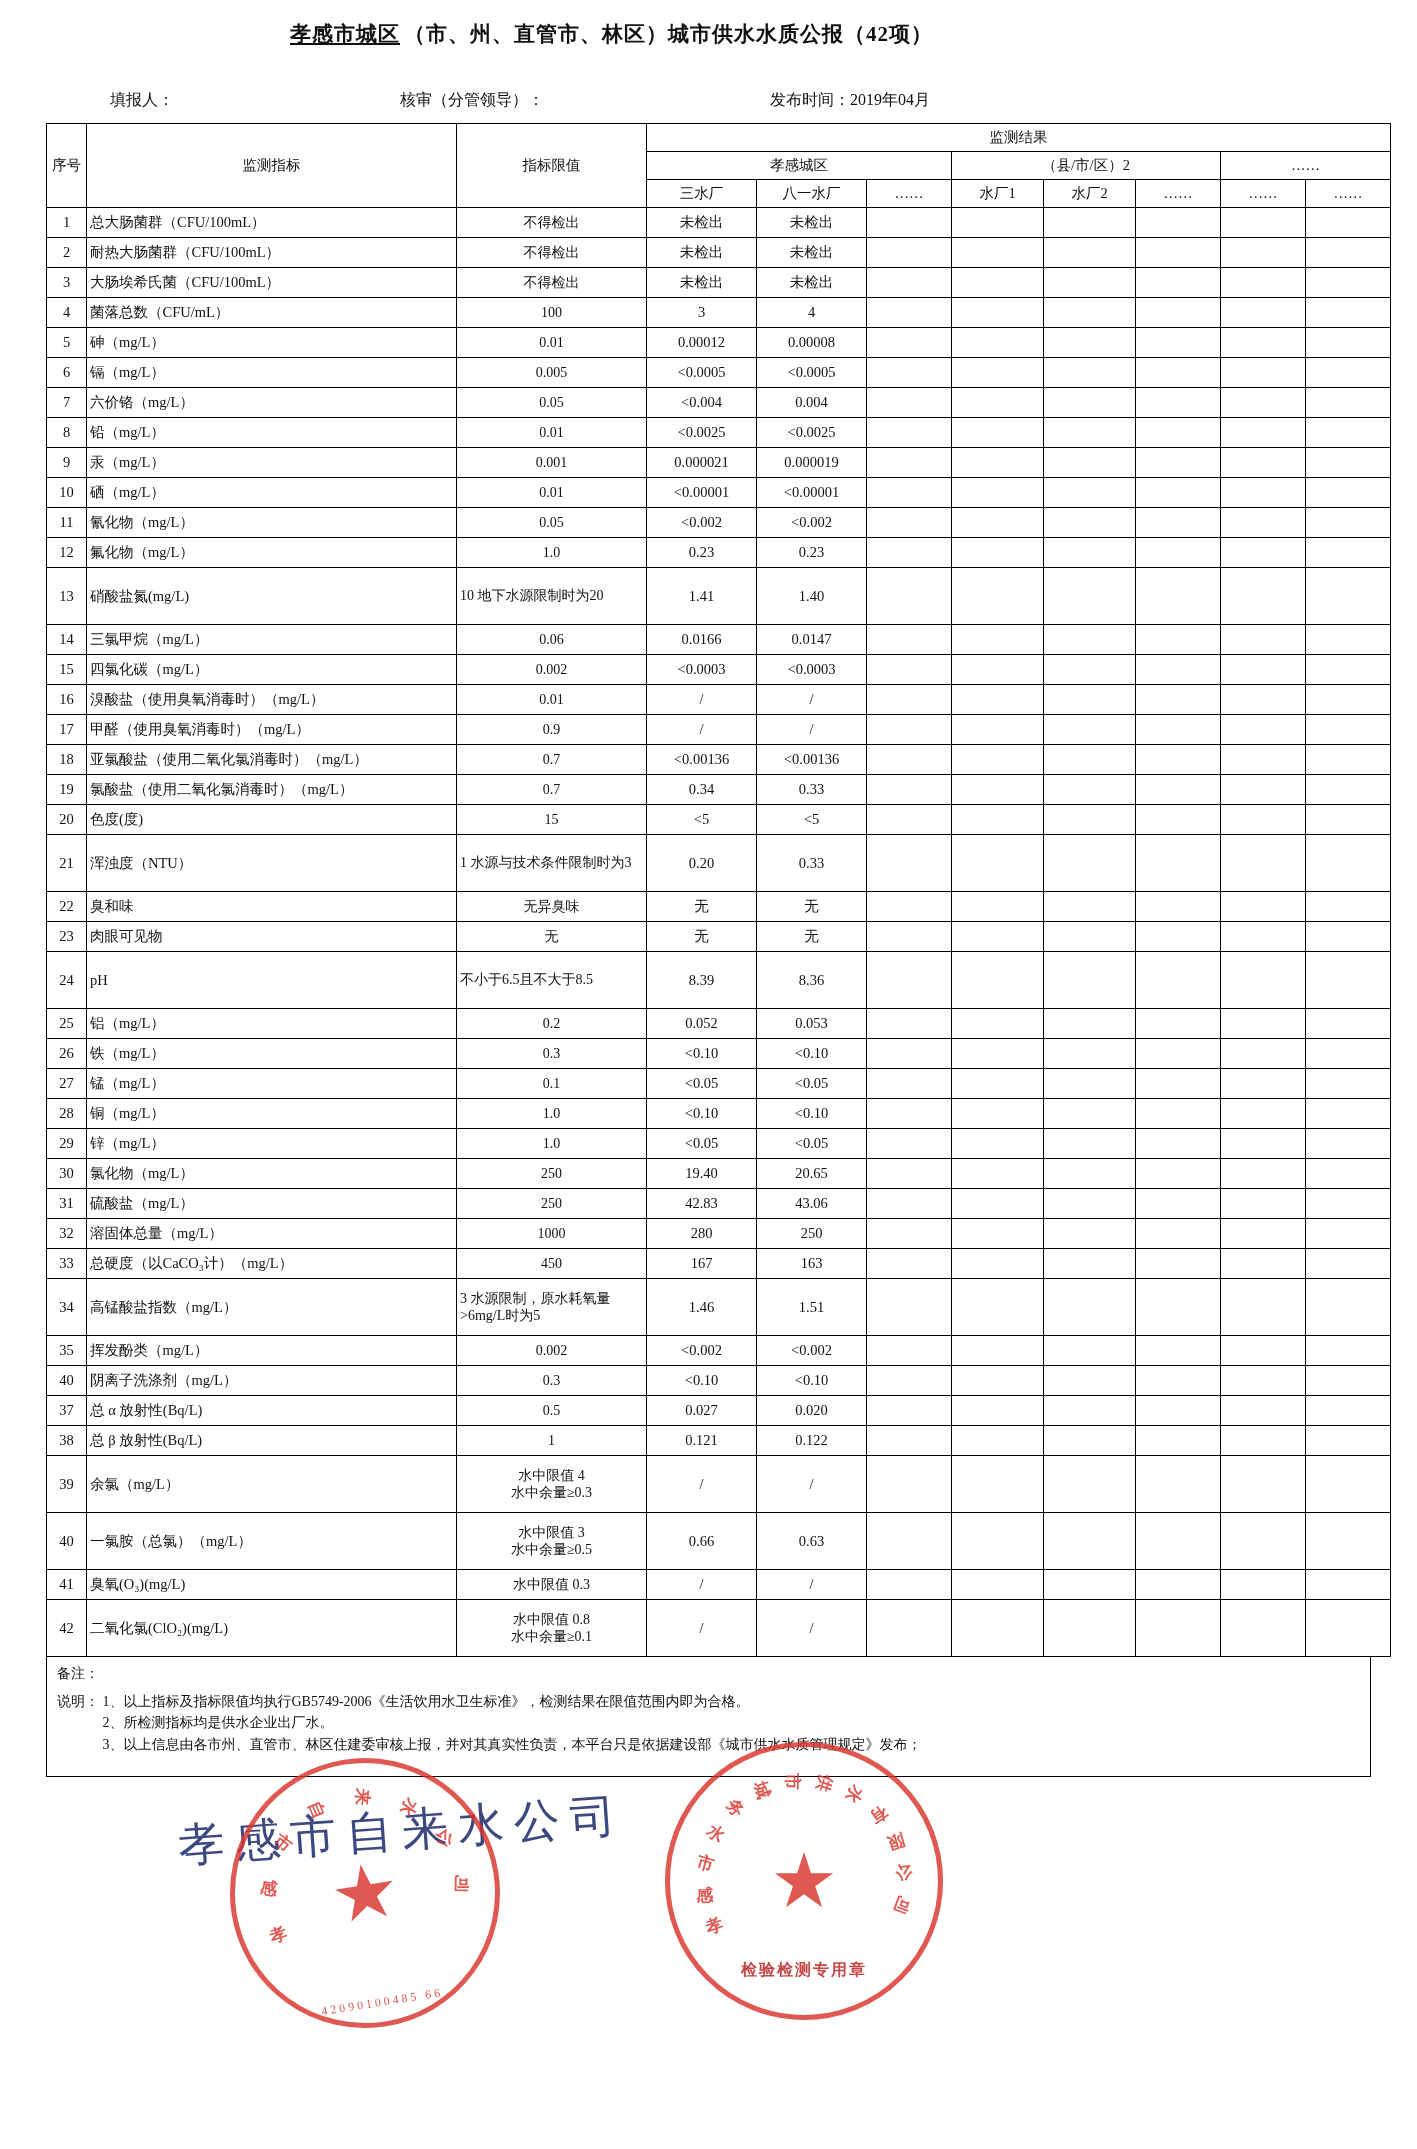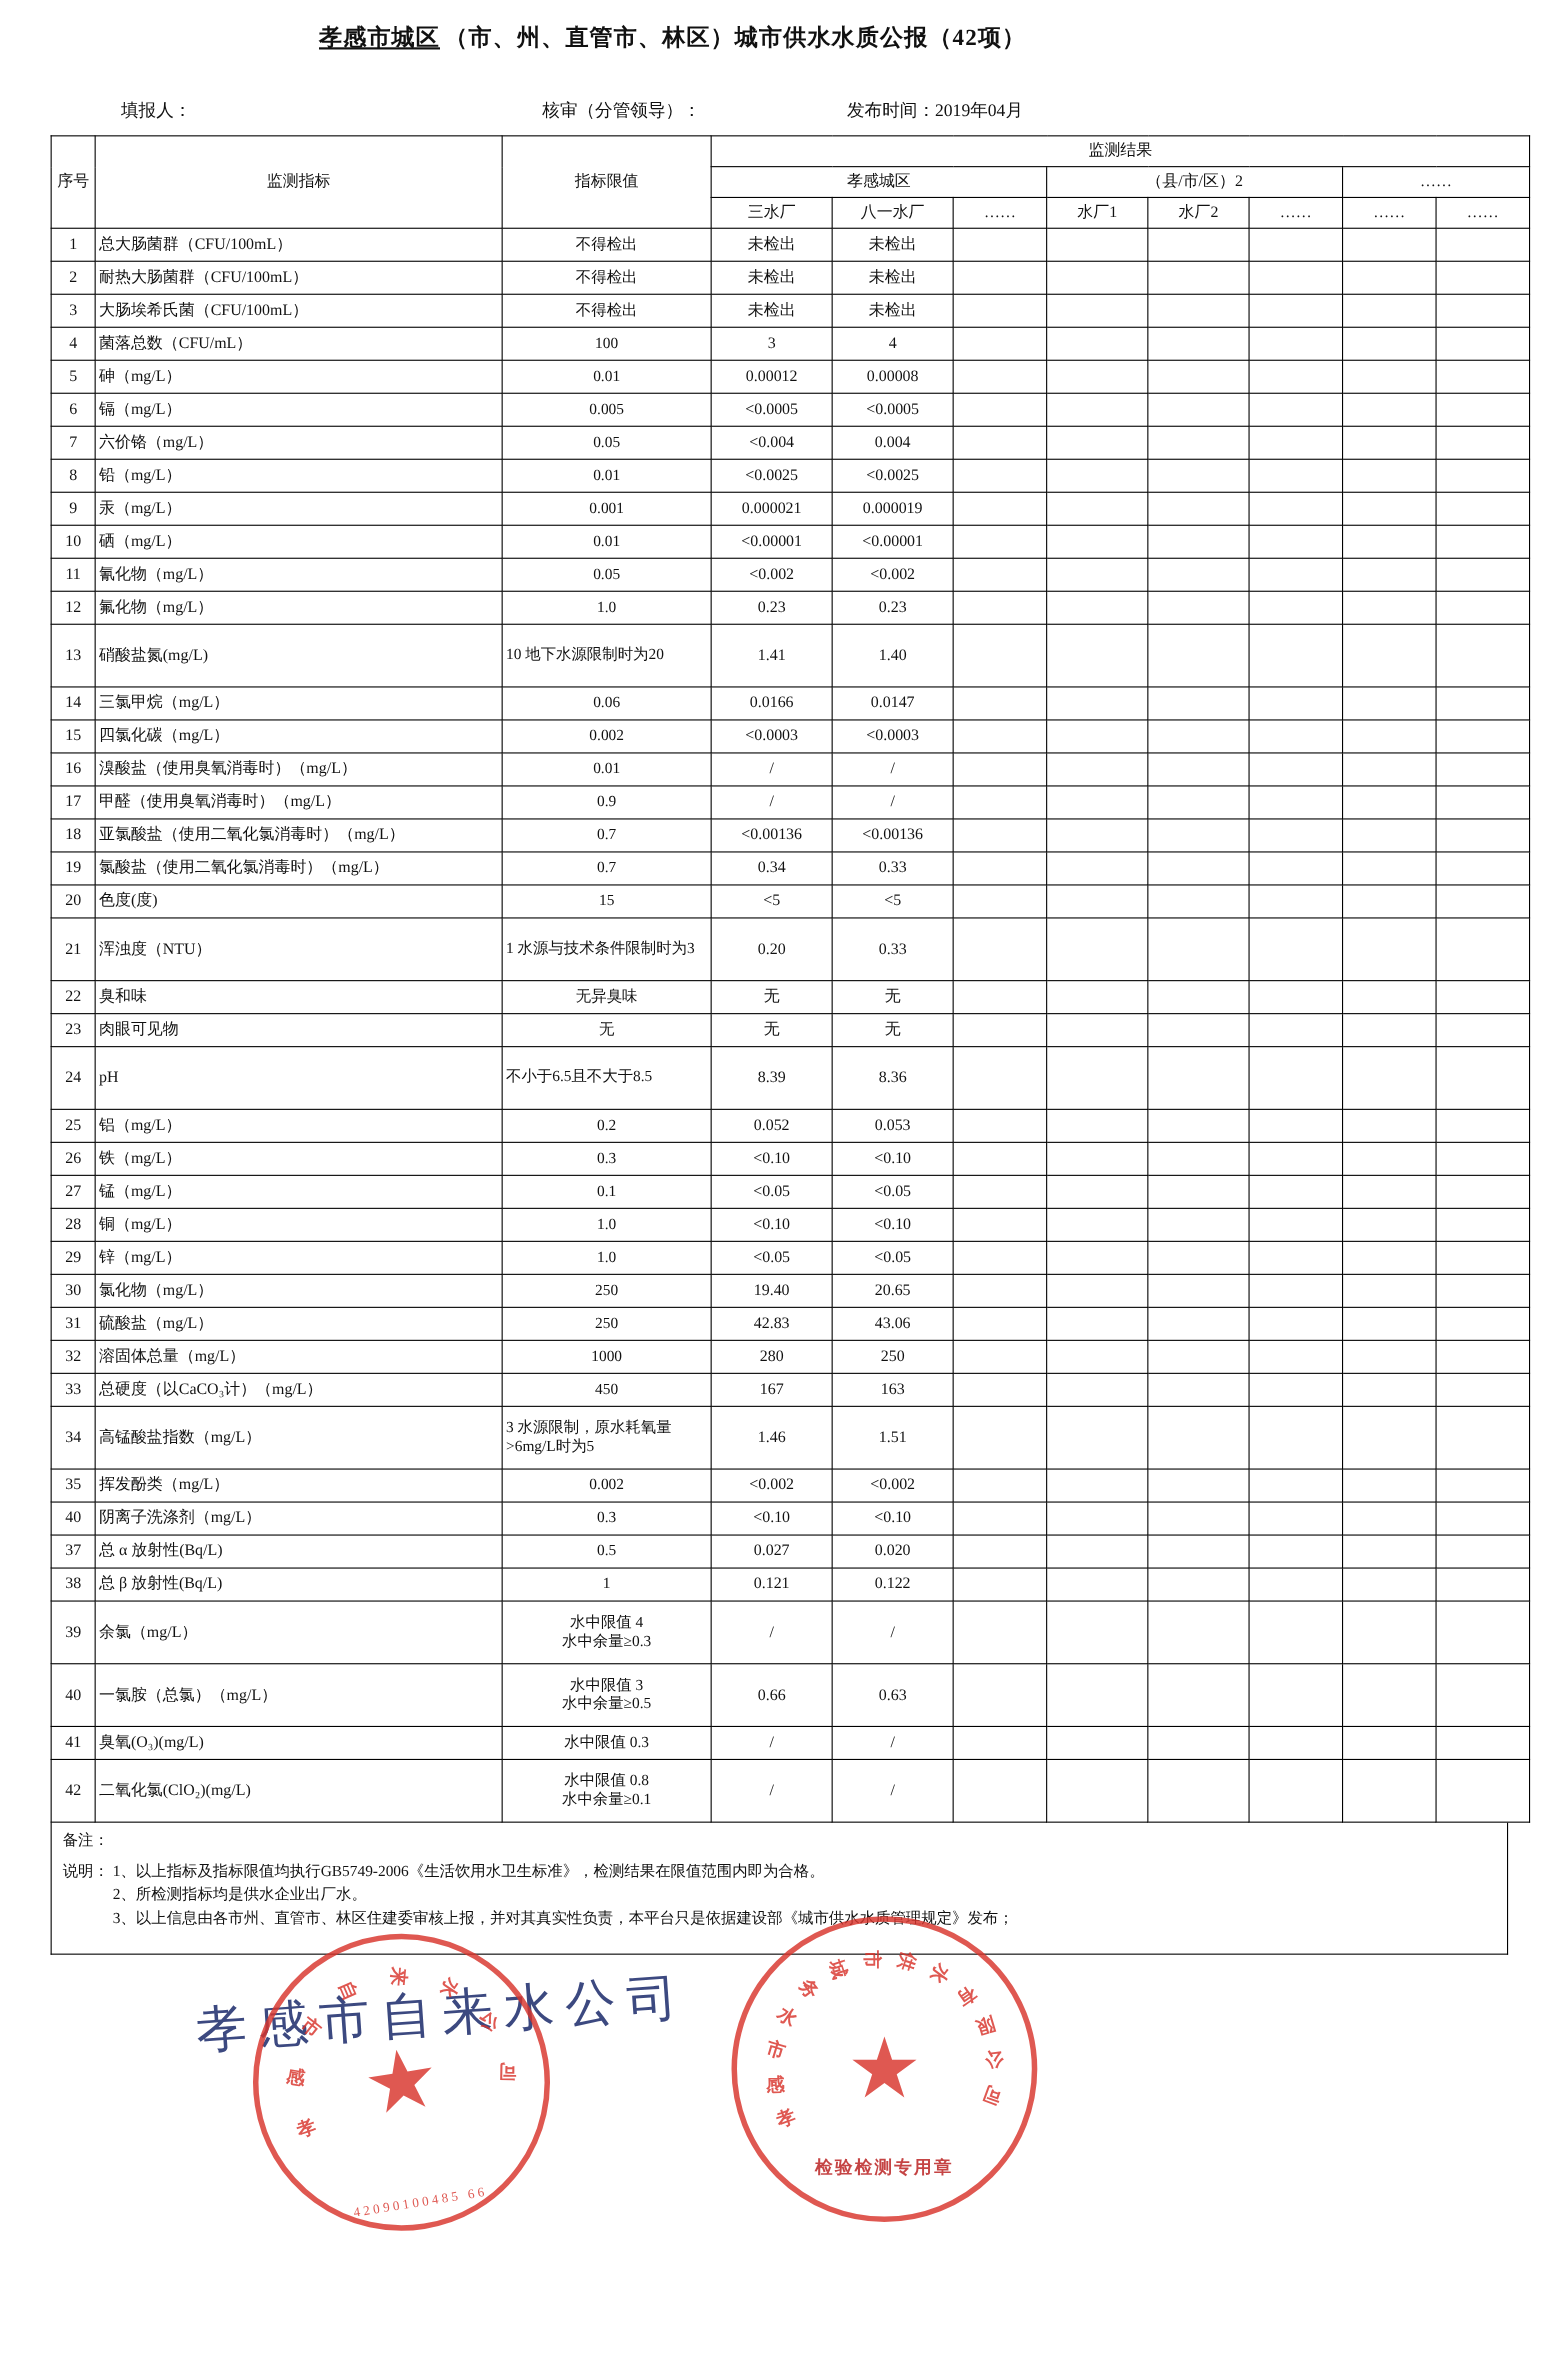--- a/index.html
+++ b/index.html
@@ -40,21 +40,20 @@
     align-items: flex-end;
     font-size: 16px;
     margin-top: 42px;
     padding: 0 60px 0 110px;
   }
   .meta-filler {
     width: 290px;
   }
   .meta-check {
     width: 330px;
-    text-align: center;
   }
   .meta-date {
     flex: 1;
     text-align: left;
     padding-left: 40px;
   }
   
   .tbl-wrap {
     margin: 12px 46px 0 46px;
   }

